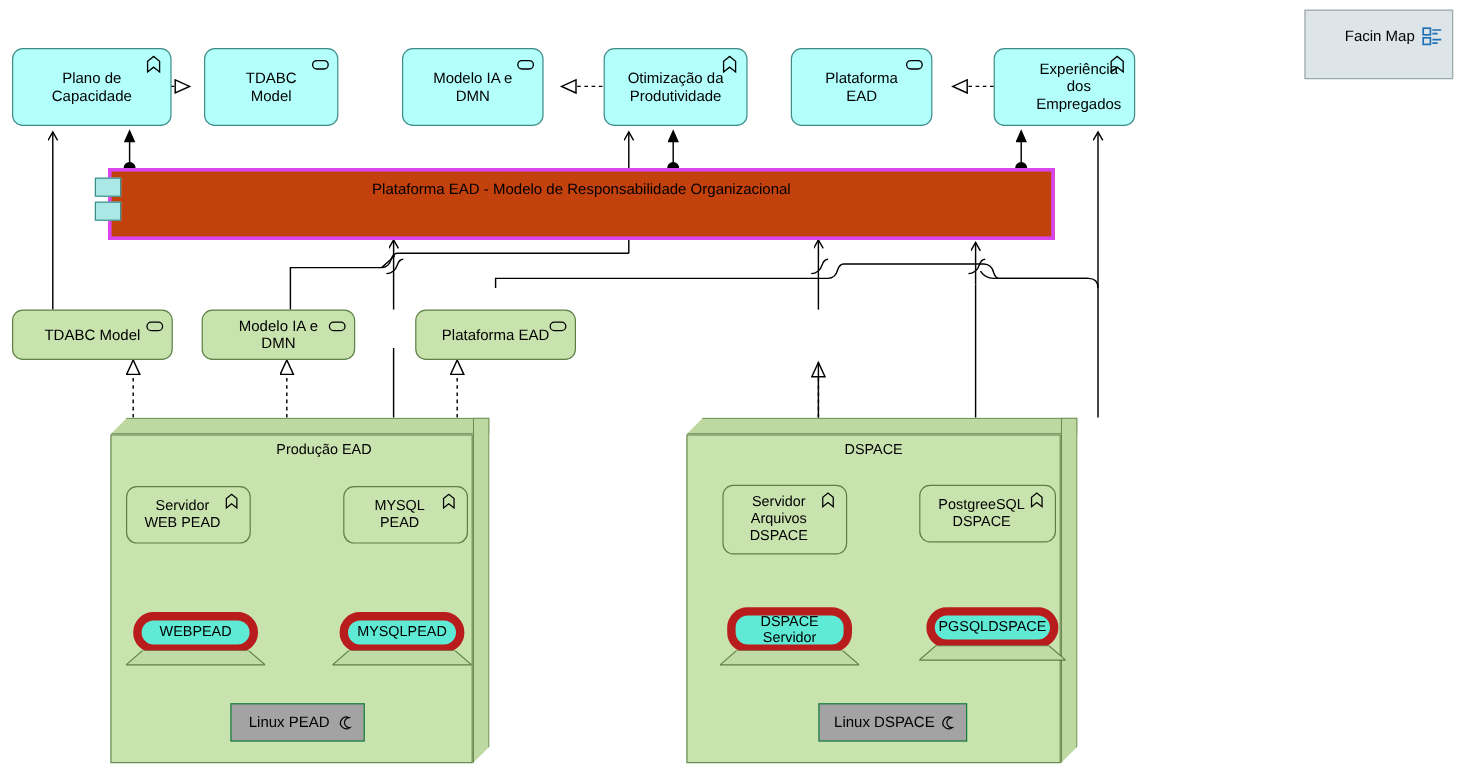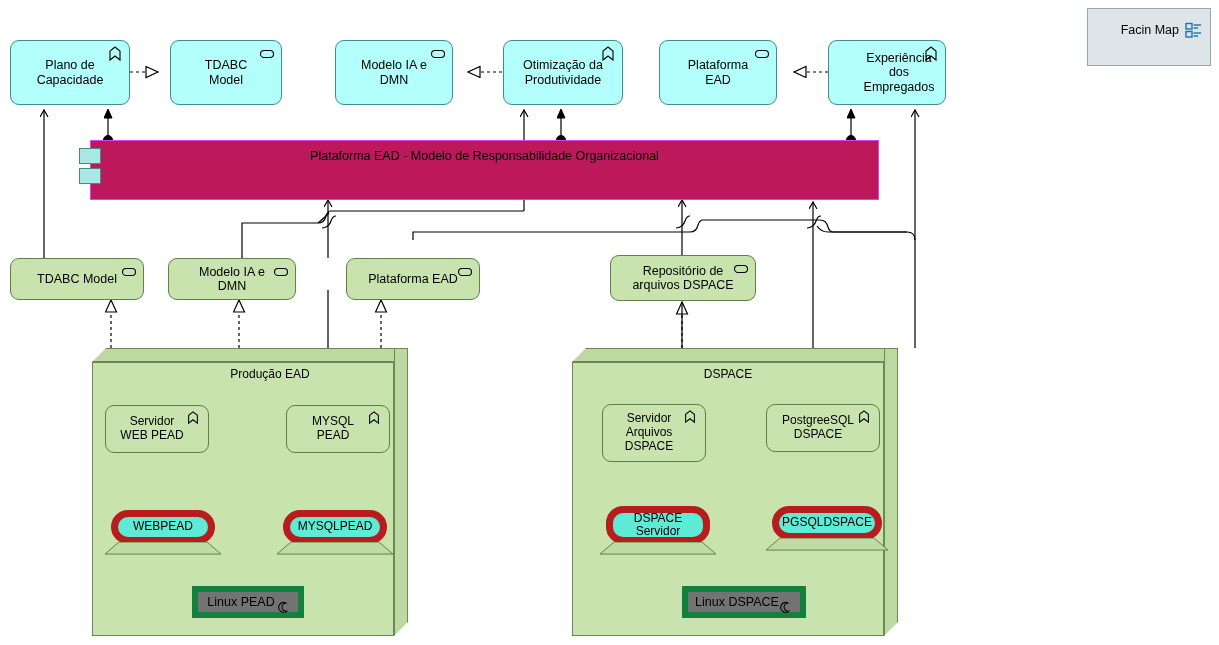--- a/index.html
+++ b/index.html
@@ -48,22 +48,22 @@
     width: 16px;
     height: 16px;
     pointer-events: none;
   }
   .nicon svg { display: block; }
 
   
   .component {
     position: absolute;
     box-sizing: border-box;
-    background: #be185d;
-    border: 1px solid #d946ef;
+    background: #c2410c;
+    border: 3px solid #d946ef;
     display: flex;
     align-items: flex-start;
     justify-content: center;
   }
   .component .lbl {
     padding-top: 8px;
     font-size: 12.5px;
   }
   .comp-tab {
     position: absolute;
@@ -126,22 +126,22 @@
     left: 0;
     top: 32px;
     width: 100%;
     height: 13px;
   }
 
   
   .syssw {
     position: absolute;
     box-sizing: border-box;
-    background: #737373;
-    border: 6px solid #15803d;
+    background: #a3a3a3;
+    border: 1px solid #15803d;
     display: flex;
     align-items: center;
     justify-content: center;
     font-size: 12.5px;
     text-align: right;
   }
 
   
   .mapbox {
     position: absolute;
@@ -295,21 +295,21 @@
 
     <g>
       <line class="w" x1="645" y1="462" x2="645" y2="508"></line>
       <line class="w" x1="822" y1="455" x2="822" y2="508"></line>
       <line class="w" x1="692" y1="523" x2="777" y2="523"></line>
       <path class="w" d="M637,543 L637,590 Q637,602 649,602 L682,602"></path>
       <path class="w" d="M834,543 L834,590 Q834,602 822,602 L805,602"></path>
     </g>
   </svg>
 
-  <div class="node cyan rounded" style="left:10px;  top:40px;  width:120px; height:65px; font-size:12.5px;">
+  <div class="node cyan rounded" style="left:10px;  top:40px;  width:133px; height:65px; font-size:12.5px;">
     <span class="lbl">Plano de
 Capacidade</span>
     <span class="nicon">
       <svg width="16" height="16" viewBox="0 0 16 16">
           <path d="M3 14 V5 L8 1 L13 5 V14 L8 10 Z" fill="none" stroke="#000" stroke-width="1.1"></path>
         </svg>
     </span>
   </div>
 
   <div class="node cyan rounded" style="left:170px; top:40px;  width:112px; height:65px; font-size:12.5px;">
@@ -389,29 +389,20 @@
 
   <div class="node green rounded" style="left:346px; top:258px; width:134px; height:42px; font-size:12.5px;">
     <span class="lbl">Plataforma EAD</span>
     <span class="nicon">
       <svg width="16" height="16" viewBox="0 0 16 16">
           <rect x="1.5" y="4.5" width="13" height="7" rx="3.5" ry="3.5" fill="none" stroke="#000" stroke-width="1.1"></rect>
         </svg>
     </span>
   </div>
 
-  <div class="node green rounded" style="left:610px; top:255px; width:146px; height:46px; font-size:12.5px;">
-    <span class="lbl">Repositório de
-arquivos DSPACE</span>
-    <span class="nicon">
-      <svg width="16" height="16" viewBox="0 0 16 16">
-          <rect x="1.5" y="4.5" width="13" height="7" rx="3.5" ry="3.5" fill="none" stroke="#000" stroke-width="1.1"></rect>
-        </svg>
-    </span>
-  </div>
 
   <div class="grp" style="left:92px; top:348px; width:330px; height:288px;padding-left:27px;">
     <div class="gtop" style="left:0px; top:0px; width:316px; height:14px;
                               clip-path: polygon(14px 0, 100% 0, calc(100% - 0px) 100%, 0 100%);"></div>
     <div class="gside" style="left:302px; top:0px; width:14px; height:288px;
                               clip-path: polygon(0 0, 100% 0, 100% calc(100% - 14px), 0 100%);"></div>
     <div class="gbody" style="left:0px; top:14px; width:302px; height:274px;"></div>
     <div class="gtitle" style="top:19px; width:302px;">Produção EAD</div>
 
     <div class="node green rounded" style="left:13px; top:57px; width:104px; height:48px; font-size:12px;">

